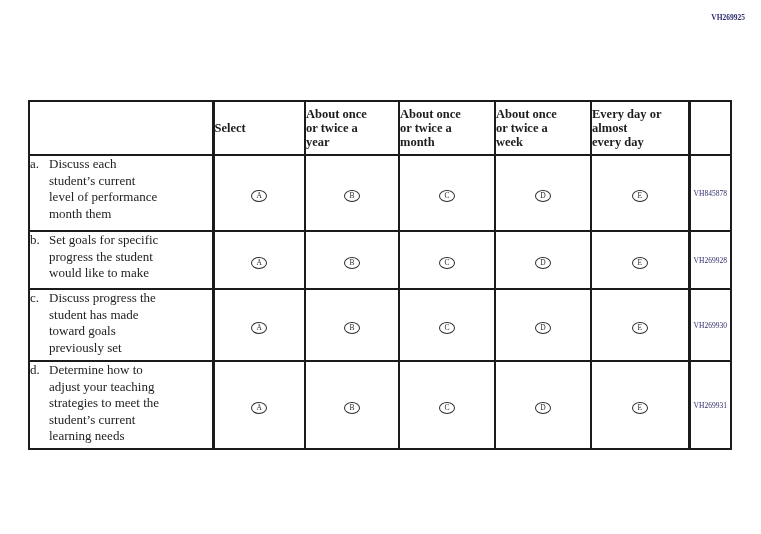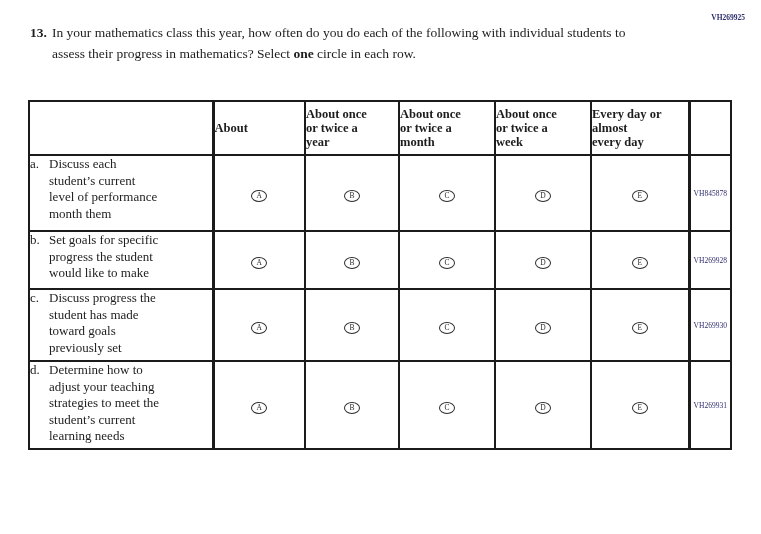--- a/index.html
+++ b/index.html
@@ -113,39 +113,35 @@
     color: #2d2c6d;
   }
 </style>
 </head>
 <body>
 
 <div class="page">
 
   <div class="top-code">VH269925</div>
 
-  <div class="question">
-    <span class="qnum">13.</span>
-    <span class="qtext"><span>In your mathematics class this year, how often do you do each of the following with individual students to assess their progress in mathematics? Select </span><b>one</b><span> circle in each row.</span></span>
-  </div>
 
   <table class="grid">
     <colgroup>
       <col style="width:184px">
       <col style="width:92px">
       <col style="width:94px">
       <col style="width:96px">
       <col style="width:96px">
       <col style="width:98px">
       <col style="width:42px">
     </colgroup>
     <thead>
       <tr id="header-row">
           <th></th>
-          <th><span>About</span></th>
+          <th><span>Select</span></th>
           <th><span>About once
 or twice a
 year</span></th>
           <th><span>About once
 or twice a
 month</span></th>
           <th><span>About once
 or twice a
 week</span></th>
           <th><span>Every day or

